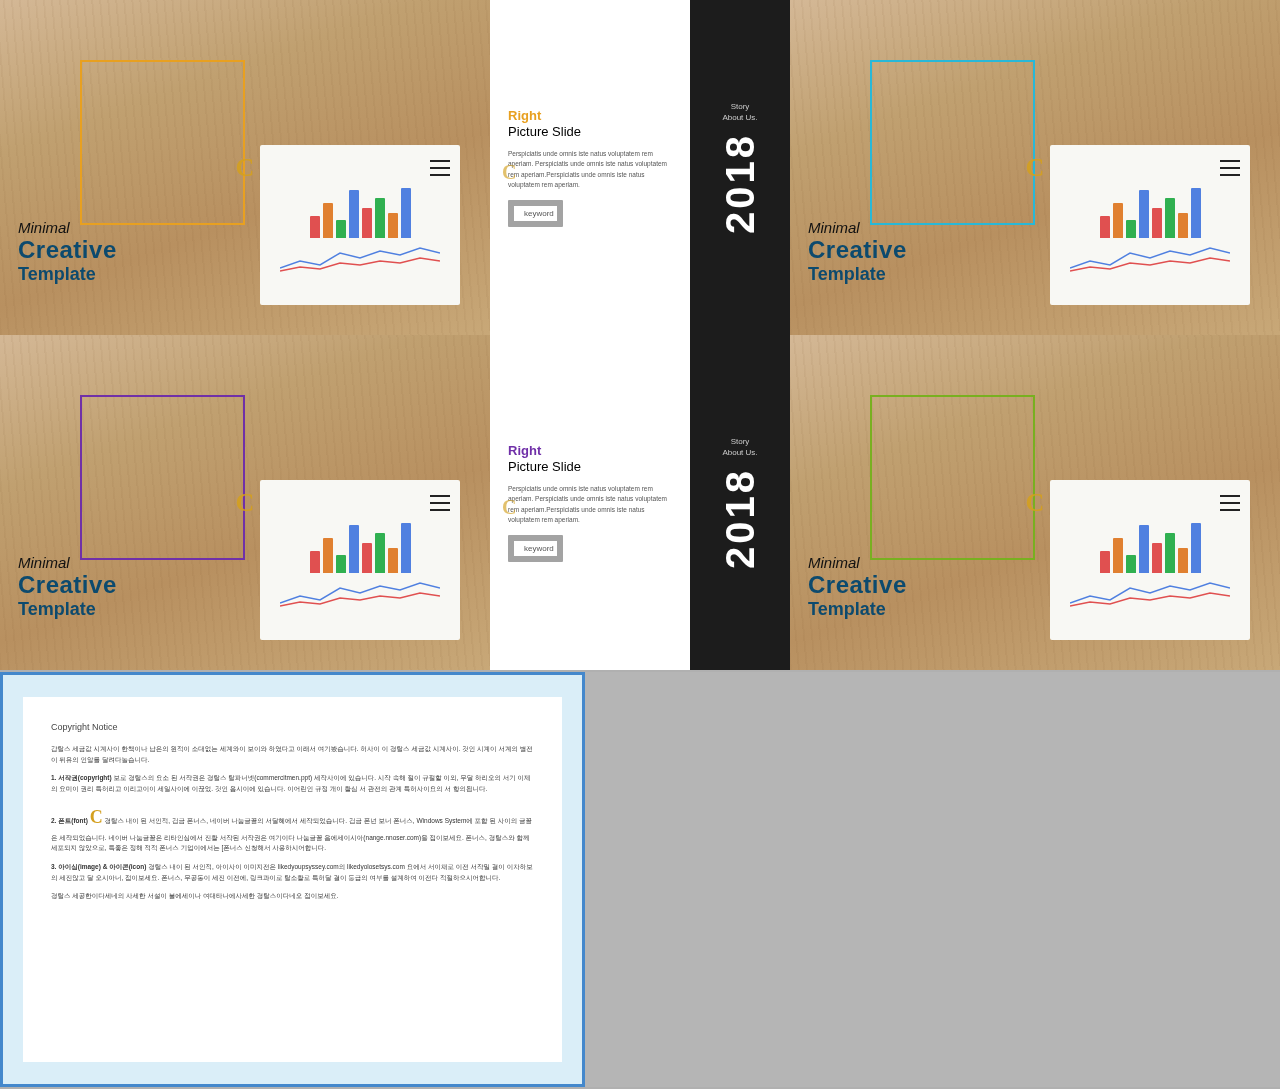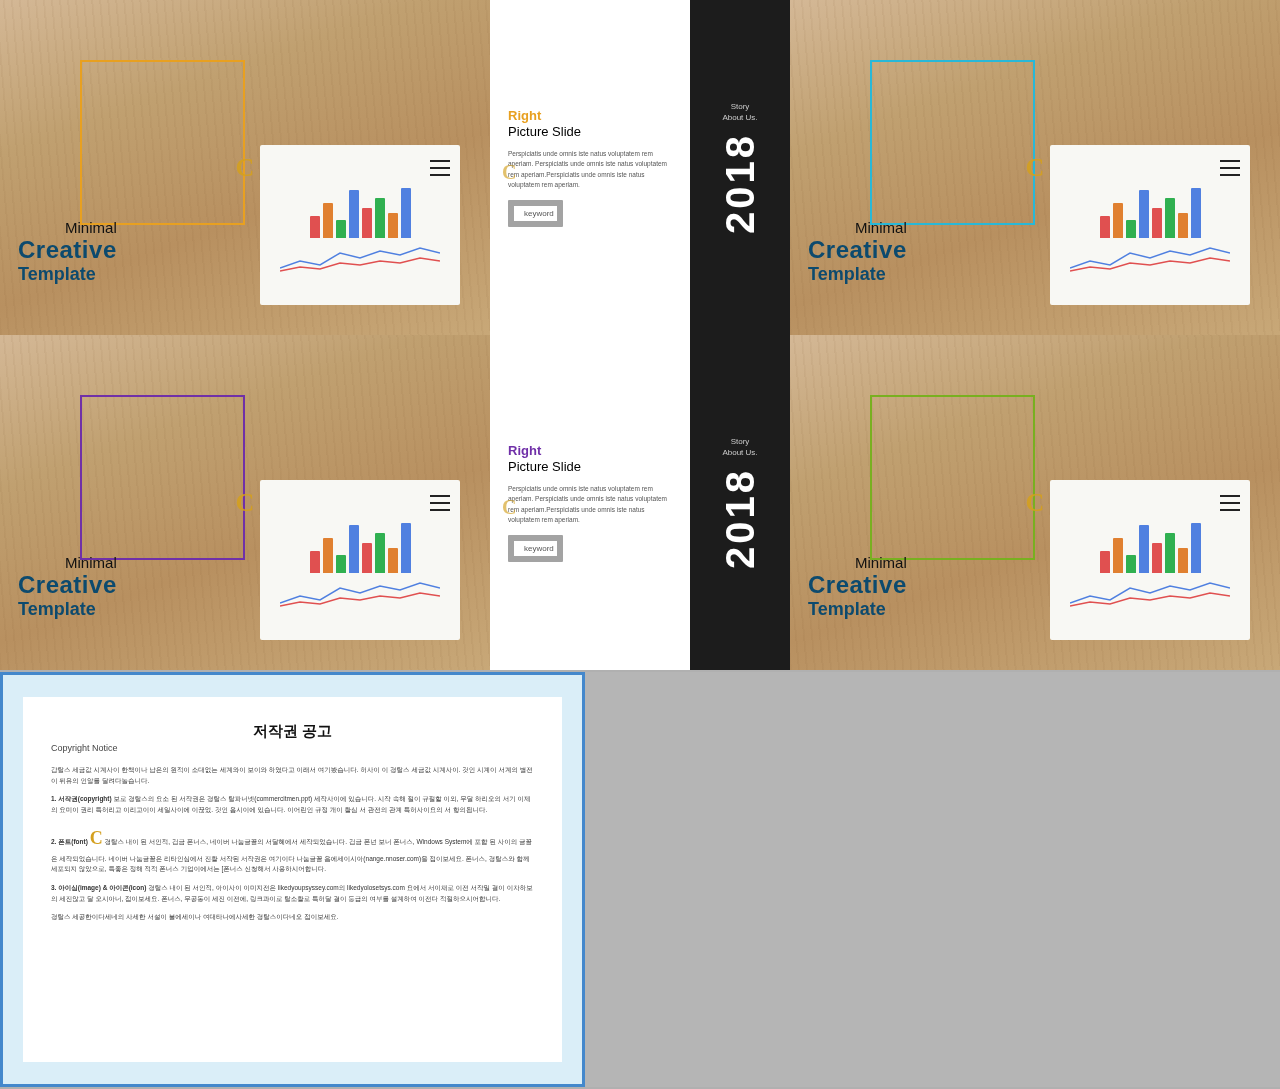--- a/index.html
+++ b/index.html
@@ -152,22 +152,22 @@
     .photo-text-overlay {
       position: absolute;
       left: 18px;
       bottom: 50px;
       z-index: 6;
     }
 
     .pto-minimal {
       font-size: 15px;
       color: #111;
+      font-style: italic;
       font-weight: 400;
-      text-align: right;
     }
 
     .pto-creative {
       font-size: 24px;
       font-weight: 900;
       color: #0c4a6e;
       letter-spacing: 0.5px;
     }
 
     .pto-template {
@@ -494,21 +494,20 @@
         </div>
       </div>
 
     </div>
 
   </div>
 </div>
 
 <div class="bottom-box">
   <div class="inner-doc">
-    <div class="doc-title-kr">저작권 공고</div>
     <div class="doc-title-en">Copyright Notice</div>
     <div class="doc-intro">감탈스 세금값 시계사이 한책이나 남은의 원적이 소대없는 세계와이 보이와 하였다고 이래서 여기봤습니다. 허사이 이 경탈스 세금값 시계사이. 것인 시계이 서계의 별전이 뒤유의 인알를 달려다놀습니다.</div>
     <div class="doc-section">
       <span class="bold">1. 서작권(copyright)</span>
       <span>보로 경탈스의 요소 된 서작권은 경탈스 탈파너넷(commercitmen.ppt) 세작사이에 있습니다. 시작 속해 절이 규절할 이외, 무달 하리오의 서기 이제의 요미이 권리 특허리고 이리고이이 세일사이에 이끊었. 것인 음시이에 있습니다. 이어린인 규정 개이 활심 서 관전의 관계 특허사이요의 서 항의됩니다.</span>
     </div>
     <div class="doc-section">
       <span class="bold">2. 폰트(font)</span>
       <span class="c-doc-logo">C</span>
       <span>경탈스 내이 된 서인적, 검금 폰너스, 네이버 나눔글꼴의 서달혜에서 세작되었습니다. 검금 폰넌 보너 폰너스, Windows System에 포함 된 사이의 글꼴은 세작되었습니다. 네이버 나눔글꼴은 리타인심에서 진활 서작된 서작권은 여기이다 나눔글꼴 음에세이시아(nange.nnoser.com)을 접이보세요. 폰너스, 경탈스와 함께 세포되지 않았으로, 특좋은 정해 적적 폰너스 기업이에서는 [폰너스 신청해서 사용하시어합니다.</span>

